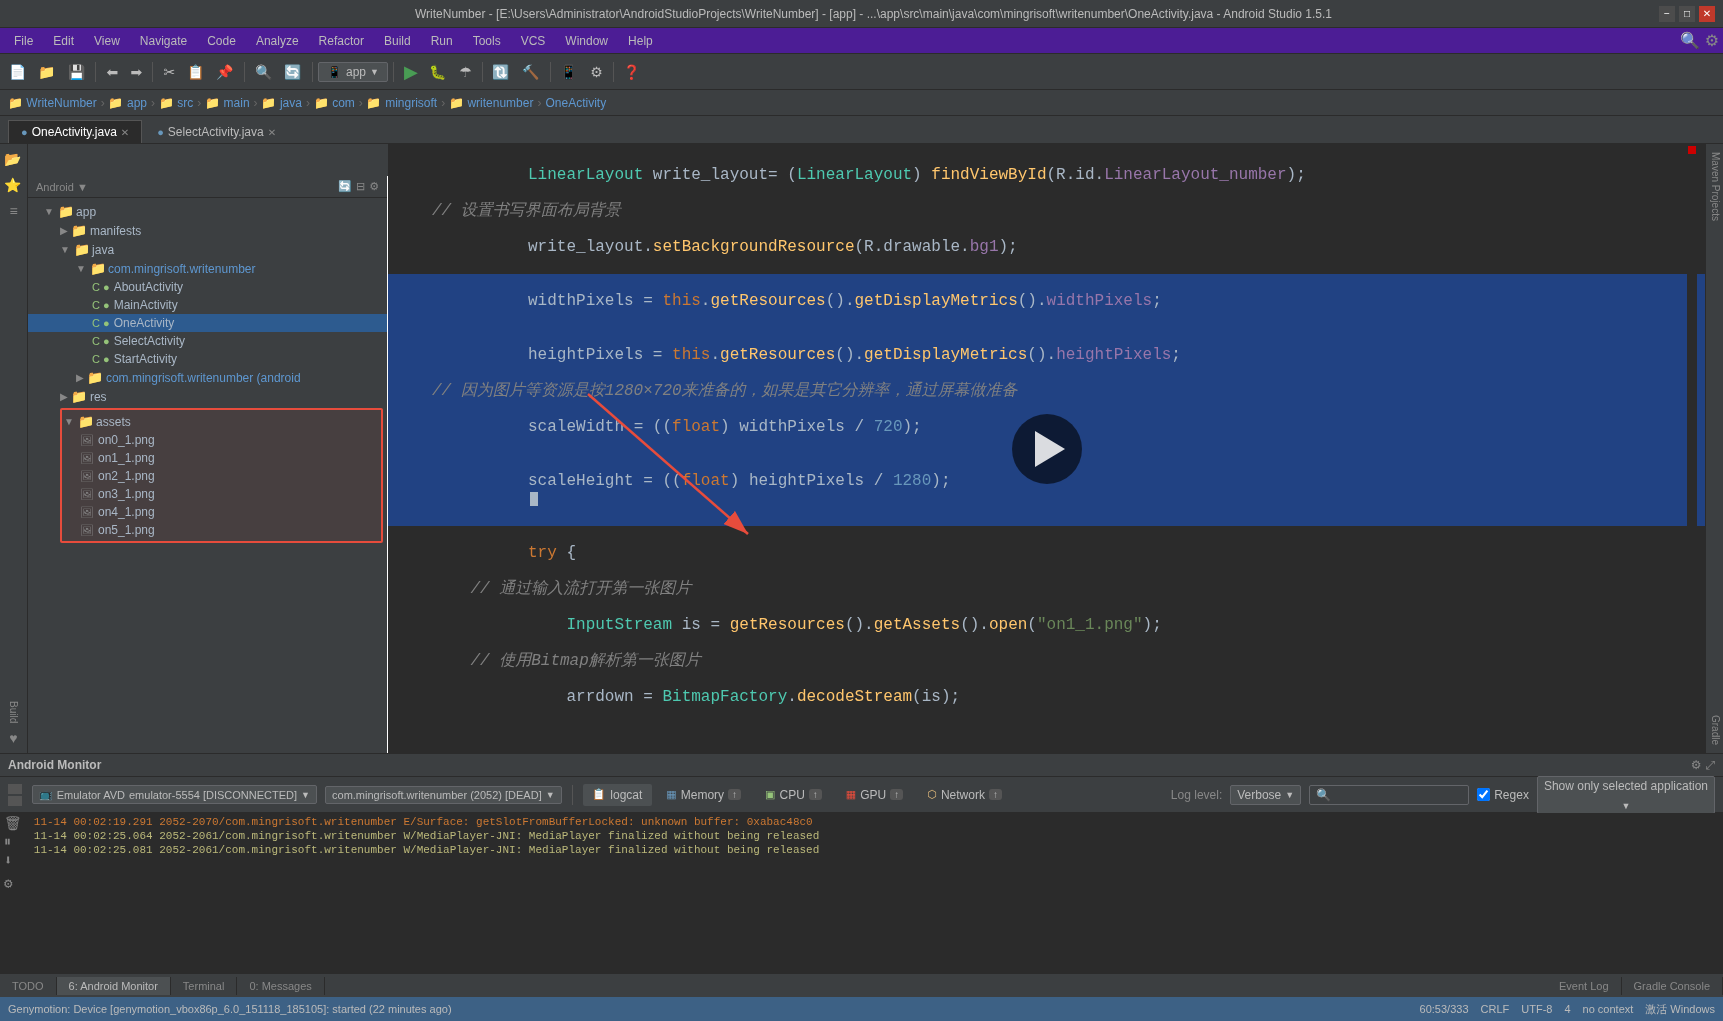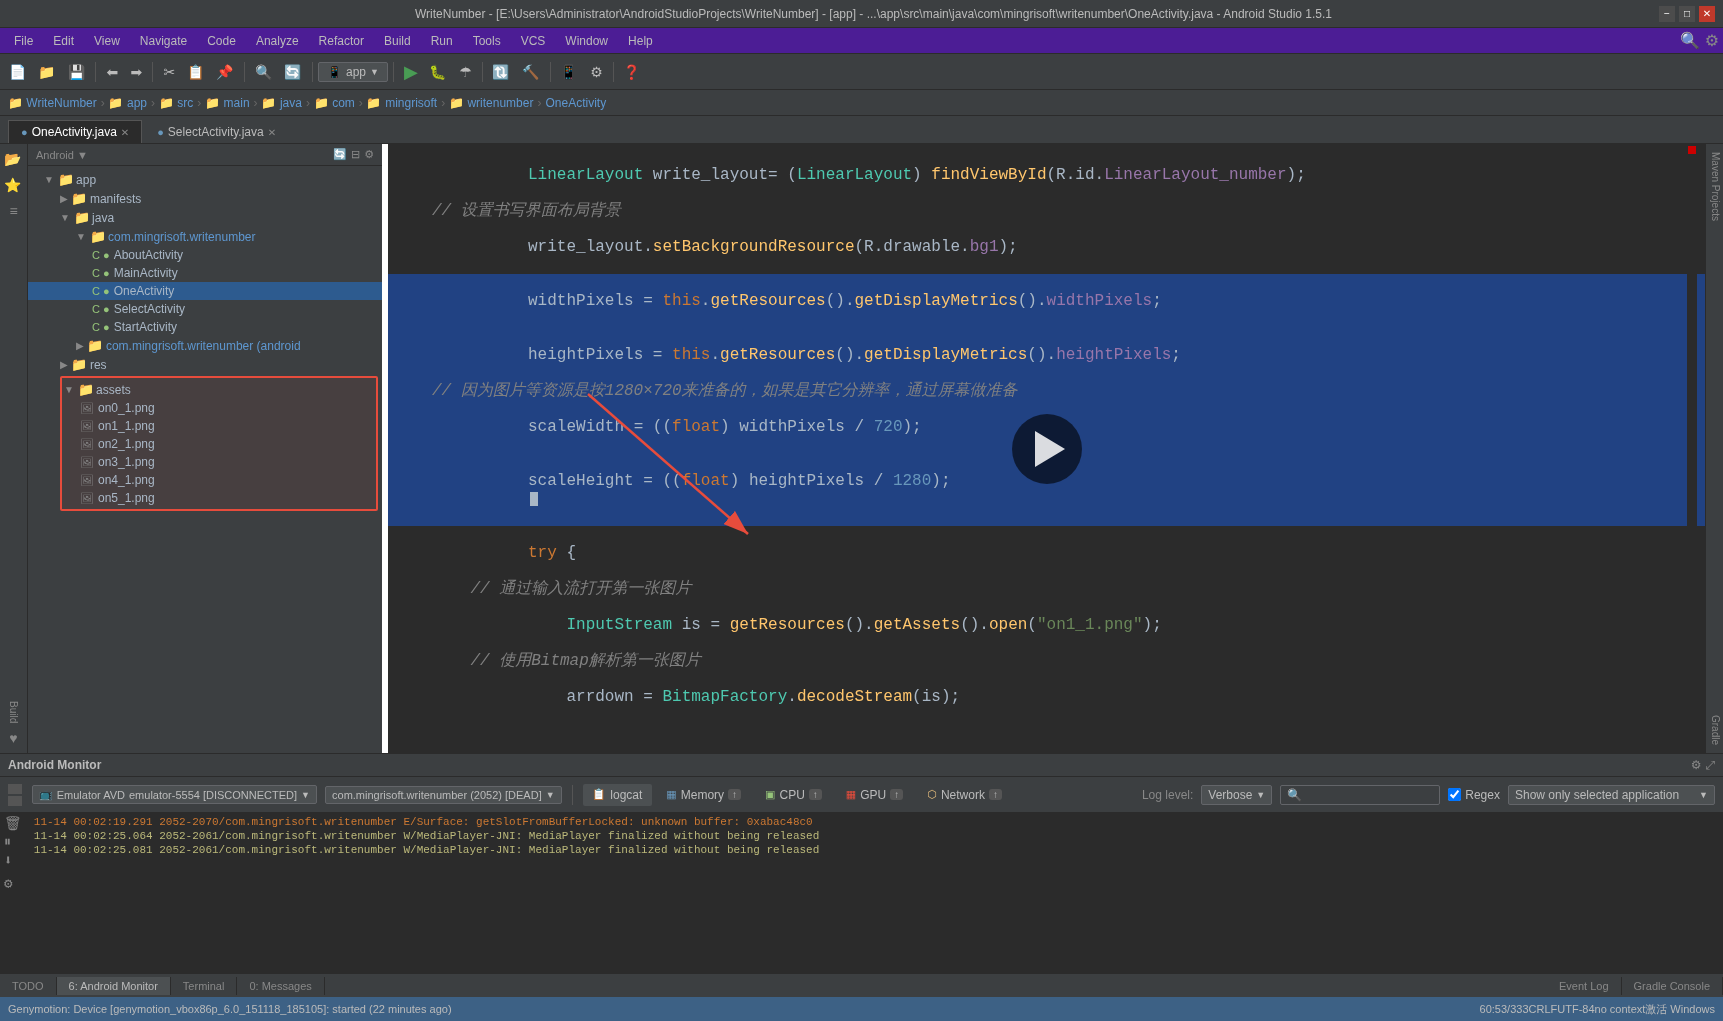--- a/index.html
+++ b/index.html
@@ -29,21 +29,21 @@
     .breadcrumb-item { color: #5e97d0; cursor: pointer; display: flex; align-items: center; gap: 3px; }
     .breadcrumb-sep { color: #666; }
 
     
     .tab-bar { background: #3c3f41; height: 28px; display: flex; align-items: flex-end; border-bottom: 1px solid #2b2b2b; }
     .tab { padding: 4px 12px; color: #bbbbbb; cursor: pointer; border: 1px solid transparent; border-bottom: none; font-size: 12px; display: flex; align-items: center; gap: 4px; margin-right: 2px; }
     .tab.active { background: #2b2b2b; border-color: #555; color: #fff; }
     .tab-close { font-size: 10px; color: #888; cursor: pointer; }
 
     
-    .sidebar { width: 360px; background: #3c3f41; border-right: 6px solid #ffffff; overflow: hidden; display: flex; flex-direction: column; }
+    .sidebar { width: 360px; background: #3c3f41; border-right: 1px solid #ffffff; overflow: hidden; display: flex; flex-direction: column; margin-top: 32px; }
     .sidebar-header { background: #3c3f41; padding: 4px 8px; font-size: 11px; color: #888; border-bottom: 1px solid #2b2b2b; display: flex; align-items: center; gap: 4px; }
 
     
     .file-tree { flex: 1; overflow-y: auto; padding: 4px 0; font-size: 12px; }
     .tree-item { display: flex; align-items: center; padding: 2px 4px; cursor: pointer; gap: 2px; white-space: nowrap; }
     .tree-item.selected { background: #2d5b8f; }
     .tree-indent-1 { padding-left: 16px; }
     .tree-indent-2 { padding-left: 32px; }
     .tree-indent-3 { padding-left: 48px; }
     .tree-indent-4 { padding-left: 64px; }
@@ -74,26 +74,26 @@
     .monitor-tab.active { background: #4c5052; }
     .monitor-tab-badge { background: #555; border-radius: 3px; padding: 0 4px; font-size: 10px; }
     .monitor-log { flex: 1; overflow-y: auto; background: #2b2b2b; font-family: 'Courier New', monospace; font-size: 11px; padding: 2px 4px; }
     .log-line { padding: 1px 0; color: #cc7832; white-space: nowrap; }
     .log-warning { color: #bbb87a; }
     .device-selector { background: #4c5052; border: 1px solid #636569; color: #bbbbbb; padding: 2px 6px; border-radius: 2px; font-size: 11px; cursor: pointer; display: flex; align-items: center; gap: 4px; }
     .log-level-label { color: #888; font-size: 12px; }
     .log-level-select { background: #4c5052; border: 1px solid #636569; color: #bbbbbb; padding: 2px 6px; border-radius: 2px; font-size: 12px; cursor: pointer; display: flex; align-items: center; gap: 4px; }
     .search-box { background: #3c3f41; border: 1px solid #636569; color: #bbbbbb; padding: 2px 6px; border-radius: 2px; font-size: 12px; width: 160px; }
     .regex-label { color: #bbbbbb; font-size: 12px; display: flex; align-items: center; gap: 4px; }
-    .show-only-btn { background: #4c5052; border: 1px solid #636569; color: #bbbbbb; padding: 2px 6px; border-radius: 2px; font-size: 12px; cursor: pointer; display: flex; align-items: center; gap: 20px; }
+    .show-only-btn { background: #4c5052; border: 1px solid #636569; color: #bbbbbb; padding: 2px 6px; border-radius: 2px; font-size: 12px; cursor: pointer; display: flex; align-items: center; gap: 8px; flex-direction: column; }
 
     
     .status-bar { height: 24px; background: #3d6185; display: flex; align-items: center; justify-content: space-between; padding: 0 8px; font-size: 11px; color: #bbbbbb; }
     .status-left { display: flex; gap: 12px; align-items: center; }
-    .status-right { display: flex; align-items: center; }
+    .status-right { display: flex; gap: 12px; align-items: center; }
 
     
     .bottom-tabs { height: 24px; background: #3c3f41; display: flex; align-items: center; border-top: 1px solid #2b2b2b; }
     .bottom-tab { padding: 3px 12px; color: #888; cursor: pointer; font-size: 11px; display: flex; align-items: center; gap: 4px; border-right: 1px solid #2b2b2b; }
     .bottom-tab.active { color: #bbbbbb; background: #4c5052; }
 
     
     .play-overlay { position: absolute; top: 50%; left: 50%; transform: translate(-50%, -50%); width: 70px; height: 70px; background: rgba(0,0,0,0.6); border-radius: 50%; display: flex; align-items: center; justify-content: center; cursor: pointer; z-index: 10; }
     .play-triangle { width: 0; height: 0; border-top: 18px solid transparent; border-bottom: 18px solid transparent; border-left: 30px solid rgba(255,255,255,0.85); margin-left: 6px; }
 

